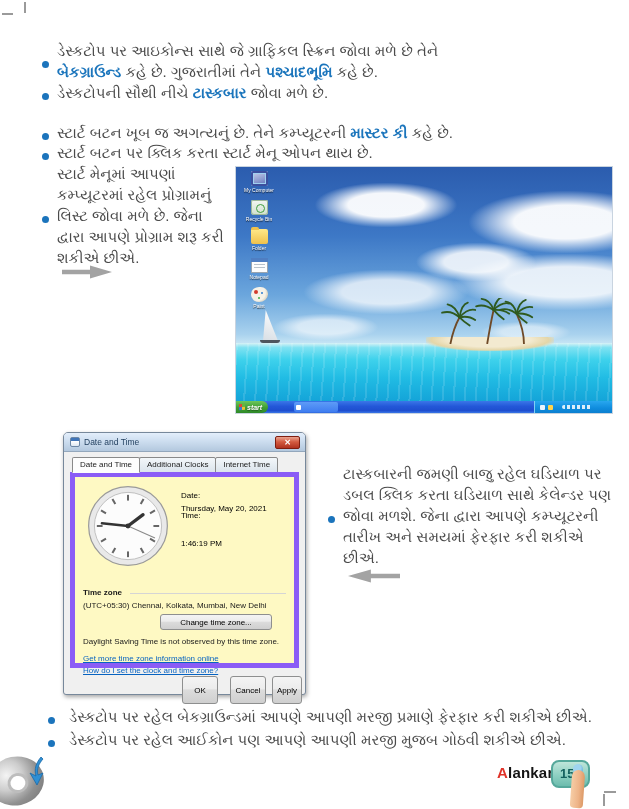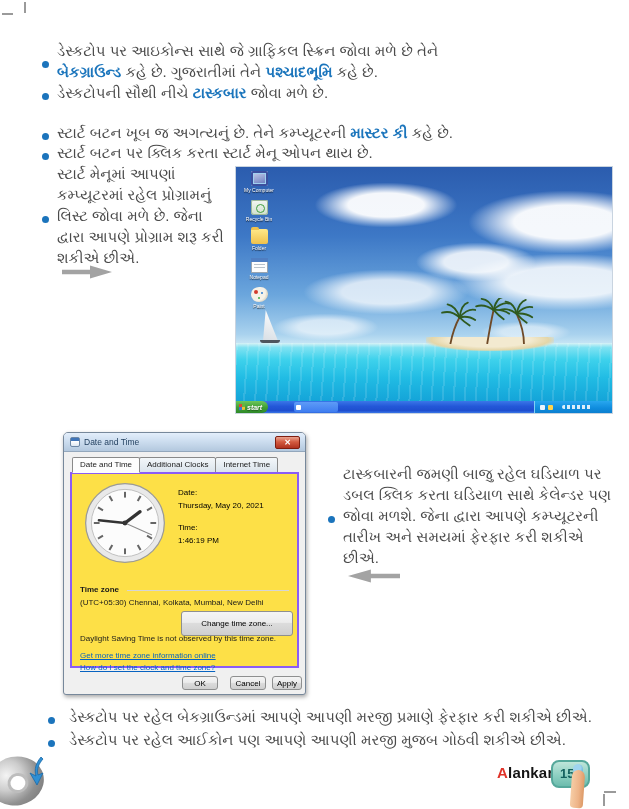--- a/index.html
+++ b/index.html
@@ -102,31 +102,31 @@
   .dlg-ico::before { content:""; position:absolute; left:0; right:0; top:0; height:3px; background:#3f74b8; }
   .dlg-close { position:absolute; right:5px; top:3px; width:25px; height:13px;
     background:linear-gradient(180deg,#e9a28f 0%,#d35a40 45%,#b03220 100%);
     border:1px solid #7e1d10; border-radius:2px; color:#fff; font-size:8px; line-height:11px;
     text-align:center; cursor:pointer; font-weight:bold; }
   .dlg-tabs { position:absolute; left:8px; top:24px; display:flex; }
   .dlg-tab { padding:2px 7px 3px; border:1px solid #898989; background:linear-gradient(180deg,#f3f7fa,#dbe4ec);
     font-size:8px; margin-right:-1px; border-radius:2px 2px 0 0; cursor:pointer; position:relative; }
   .dlg-tab.active { background:#fdfdfd; border-bottom:1px solid #fdfdfd; z-index:3; }
   .dlg-page { position:absolute; left:6px; right:6px; top:39px; bottom:26px;
-    background:#fde047; border:2px solid #8b5cf6; z-index:2; }
+    background:#fef9c3; border:5px solid #8b5cf6; z-index:2; }
   .fld-label { position:absolute; left:106px; color:#000; }
   .fld-value { position:absolute; left:106px; color:#000; }
   .w7-btn { position:absolute; background:linear-gradient(180deg,#f4f4f4 0%,#ececec 45%,#dcdcdc 50%,#cfcfcf 100%);
     border:1px solid #8e8f8f; border-radius:3px; font-size:8px; color:#000;
     display:flex; align-items:center; justify-content:center; gap:3px; cursor:pointer;
     font-family:"Liberation Sans", sans-serif; }
   .groupline { position:absolute; left:55px; right:8px; top:116px; height:1px; background:#d5d5d5; }
   .grouplabel { position:absolute; left:8px; top:111px; color:#1a1a1a;font-weight:bold; }
   .dlg-link { position:absolute; left:8px; color:#0763c1; text-decoration:underline; cursor:pointer; }
-  .dlg-footer-btn { height:14px; top:243px; }
+  .dlg-footer-btn { height:28px; top:243px; }
   
   .footer-banner { position:absolute; left:38px; top:771px; width:178px; height:15px;
     border-radius:3px; background:linear-gradient(180deg,#e7f4e0 0%,#c3e3b6 60%,#aed7a0 100%);
     display:flex; align-items:center; justify-content:center;
     font-size:9px; font-weight:bold; color:#3f9150; }
   .logo { position:absolute; left:497px; top:764px; font-size:15px; font-weight:900; letter-spacing:.2px; }
   .logo .a { color:#e03228; }
   .logo .rest { color:#141414; }
   .logo .reg { font-size:6px; vertical-align:top; color:#141414; }
   .page-key { position:absolute; left:551px; top:760px; width:39px; height:28px;
@@ -289,28 +289,28 @@
           <line x1="50" y1="12" x2="50" y2="19" transform="rotate(330 50 50)"></line>
         </g>
         <line x1="50" y1="50" x2="50" y2="27" stroke="#333" stroke-width="4" stroke-linecap="round" transform="rotate(53 50 50)"></line>
         <line x1="50" y1="50" x2="50" y2="18" stroke="#333" stroke-width="3" stroke-linecap="round" transform="rotate(276 50 50)"></line>
         <line x1="50" y1="50" x2="50" y2="14" stroke="#8a8a8a" stroke-width="1.2" transform="rotate(114 50 50)"></line>
         <circle cx="50" cy="50" r="3" fill="#333"></circle>
       </svg>
 
       <span class="fld-label" style="top:14px">Date:</span>
       <span class="fld-value" style="top:27px">Thursday, May 20, 2021</span>
-      <span class="fld-label" style="top:49px">Time:</span>
+      <span class="fld-label" style="top:34px">Time:</span>
       <span class="fld-value" style="top:62px">1:46:19 PM</span>
 
 
       <span class="grouplabel">Time zone</span>
       <div class="groupline"></div>
       <span style="position:absolute;left:8px;top:124px">(UTC+05:30) Chennai, Kolkata, Mumbai, New Delhi</span>
-      <div class="w7-btn" style="right:4px;top:137px;width:112px;height:25px">
+      <div class="w7-btn" style="right:22px;top:137px;width:112px;height:16px">
         <span>Change time zone...</span>
       </div>
       <span style="position:absolute;left:8px;top:160px">Daylight Saving Time is not observed by this time zone.</span>
       <span class="dlg-link" style="top:177px">Get more time zone information online</span>
       <span class="dlg-link" style="top:189px">How do I set the clock and time zone?</span>
     </div>
 
     <div class="w7-btn dlg-footer-btn" style="left:118px;width:36px">
         <span>OK</span>
       </div>

